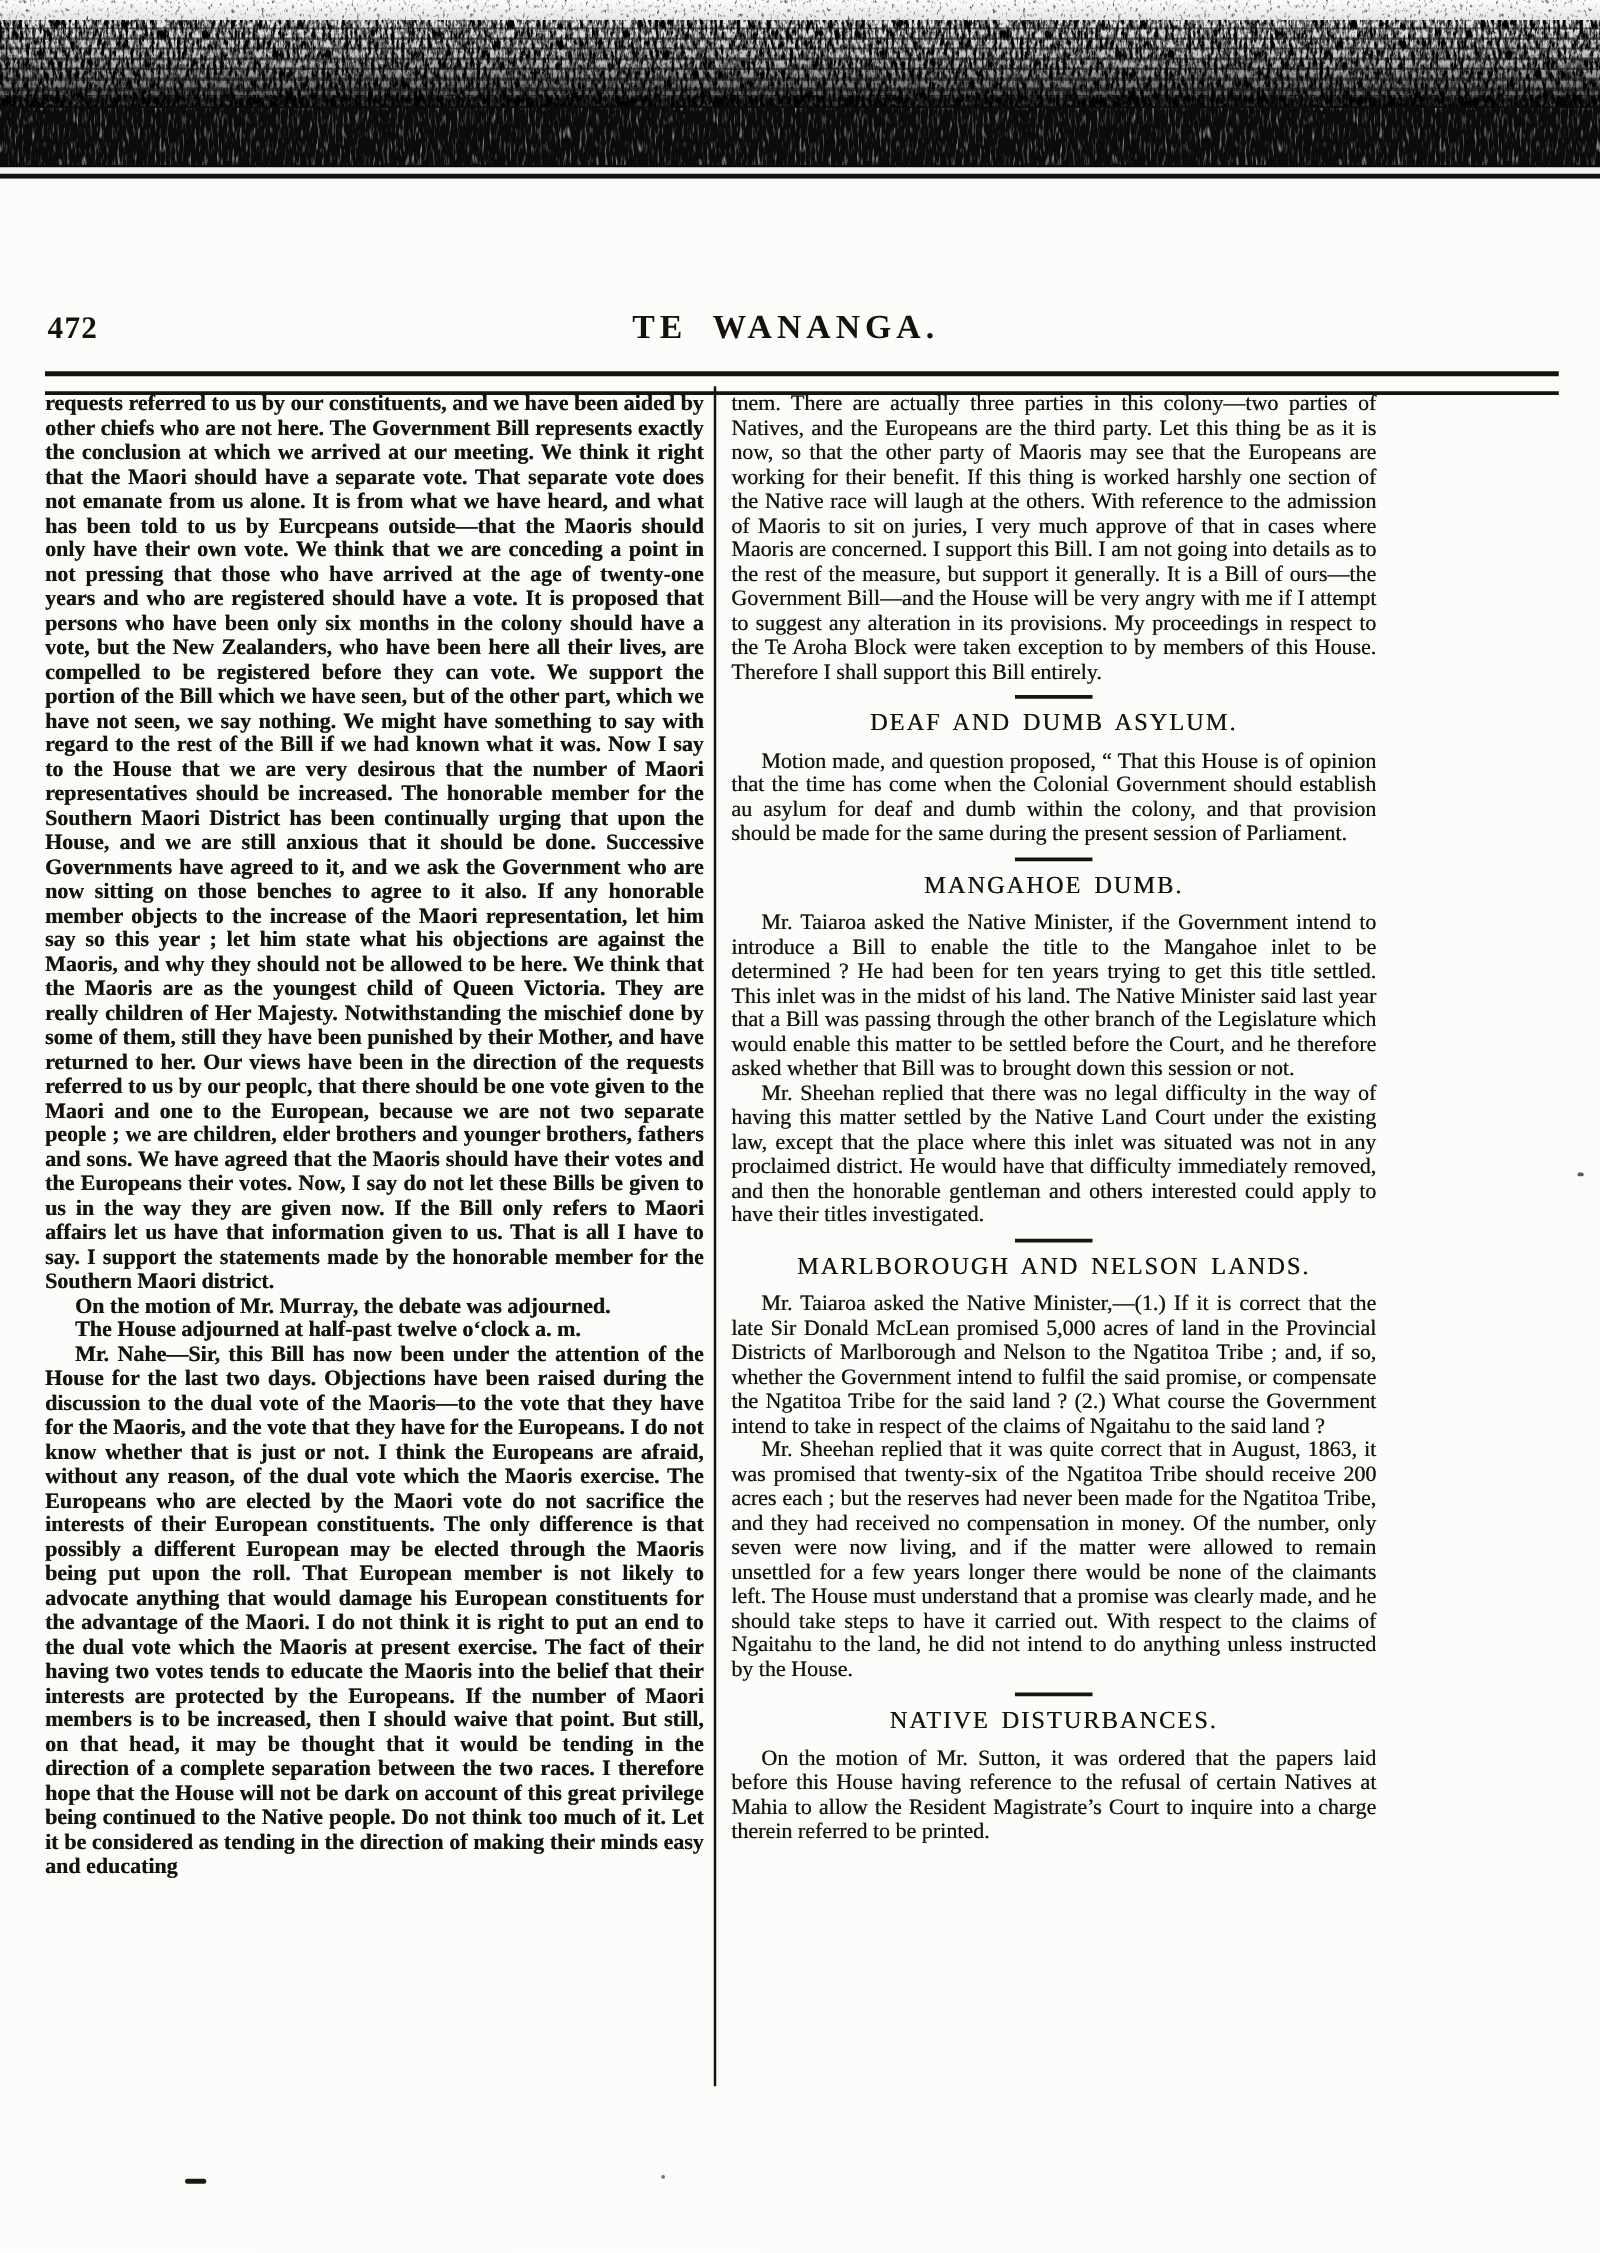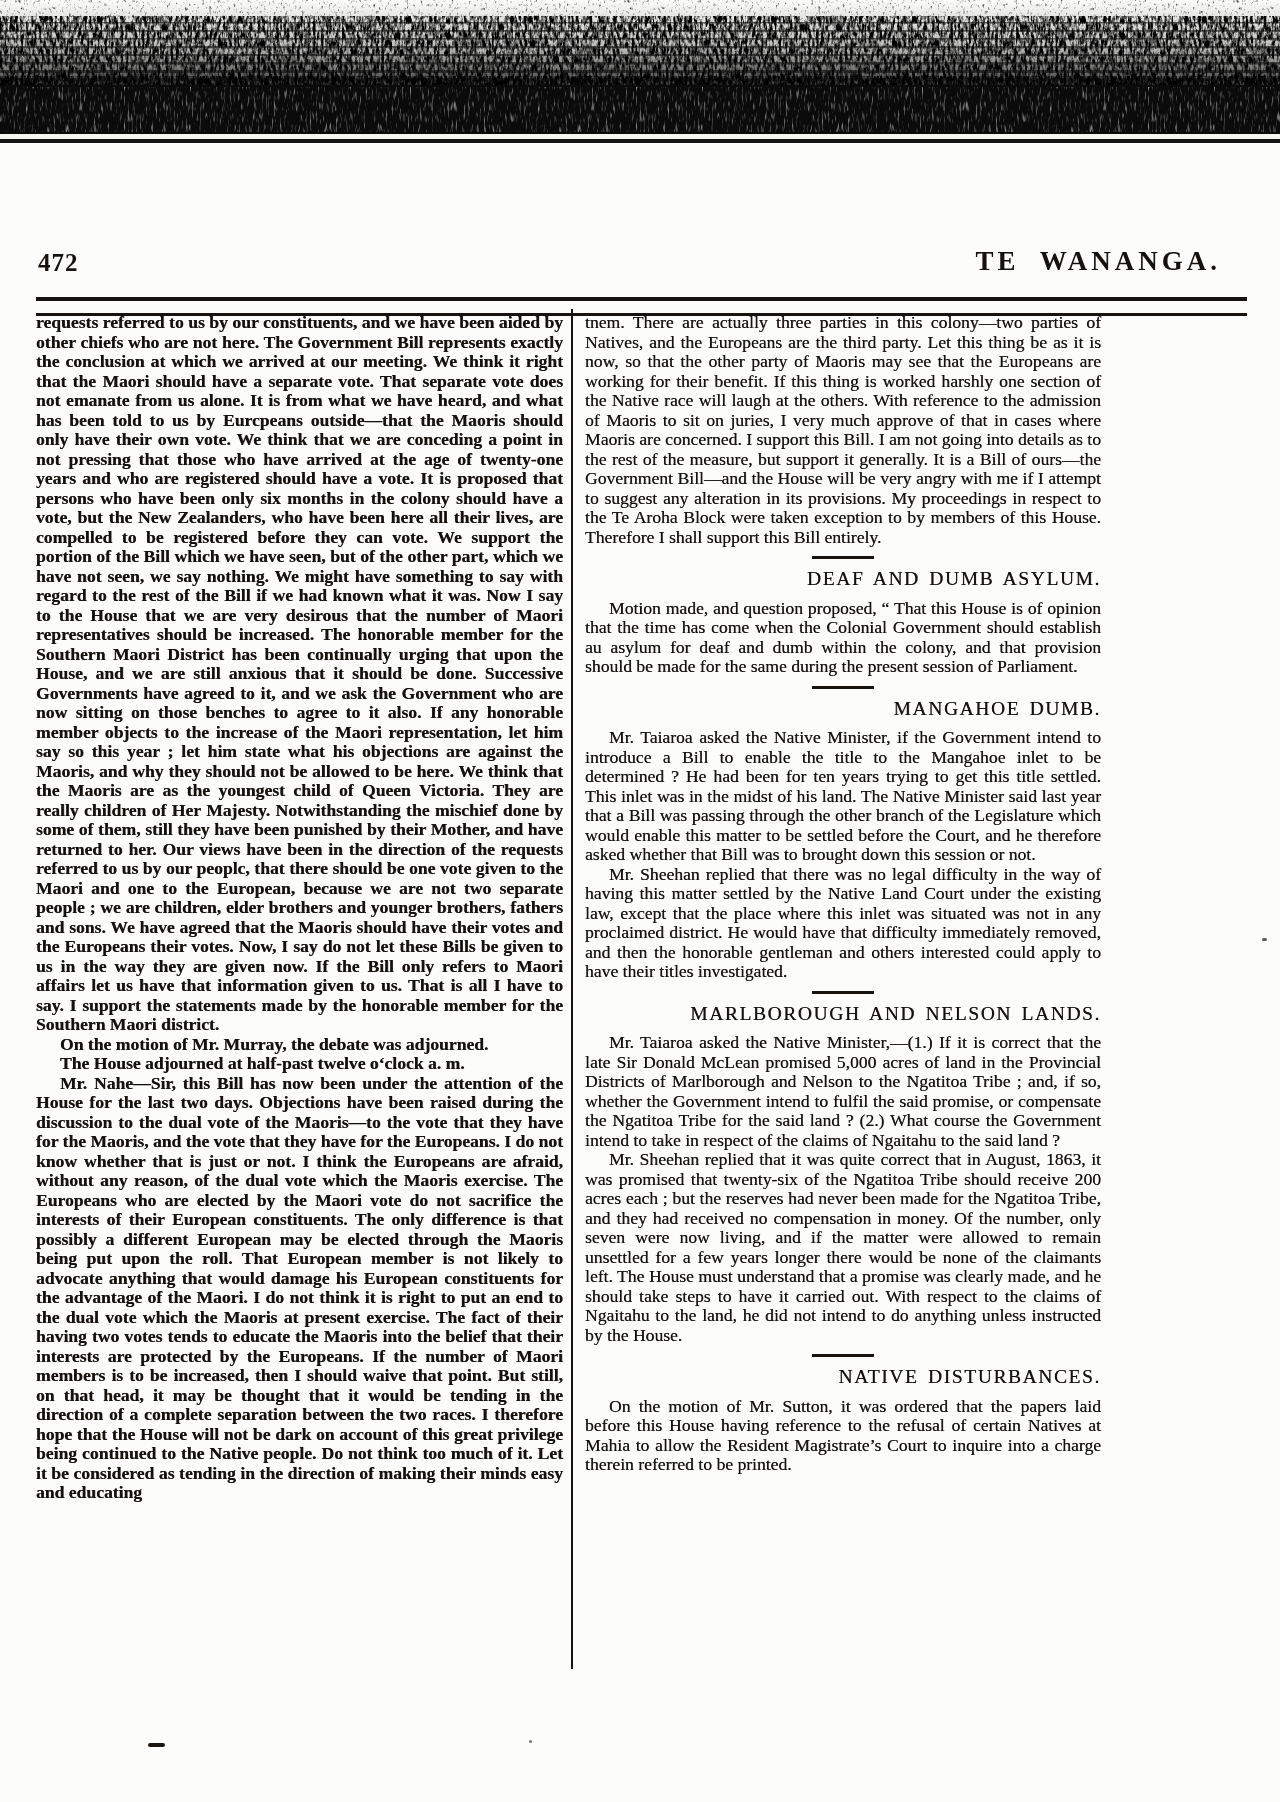--- a/index.html
+++ b/index.html
@@ -29,21 +29,21 @@
     position: absolute; top: 246px; left: 36px;
     width: 1185px; height: 34px;
   }
   .page-number {
     position: absolute; left: 2px; top: 3px;
     font-size: 25px; font-weight: bold;
     letter-spacing: 1px;
   }
   .masthead {
     position: absolute; left: 0; top: 0; width: 100%;
-    text-align: right;
+    text-align: center;
     font-size: 27px; font-weight: bold;
     letter-spacing: 4px; word-spacing: 10px;
   }
   .double-rule {
     position: absolute; top: 297px; left: 36px;
     width: 1211px; height: 12px;
     border-top: 4px solid #16130f;
     border-bottom: 3px solid #16130f;
   }
 
@@ -66,21 +66,21 @@
   .para { margin: 0; text-align: justify; }
   .para.indent { text-indent: 24px; }
   .date-line { margin: 0; text-align: right; padding-right: 8px; }
   .section-divider {
     width: 62px; height: 0;
     border-top: 3px solid #17140f;
     margin: 9px auto 10px auto;
   }
   .section-heading {
     margin: 0 0 10px 0;
-    text-align: right;
+    text-align: center;
     font-size: 19.5px; font-weight: normal;
     letter-spacing: 1.6px;
     word-spacing: 3px;
   }
 
   
   .ink-speck {
     position: absolute;
     background: #1a1713;
     border-radius: 2px;

